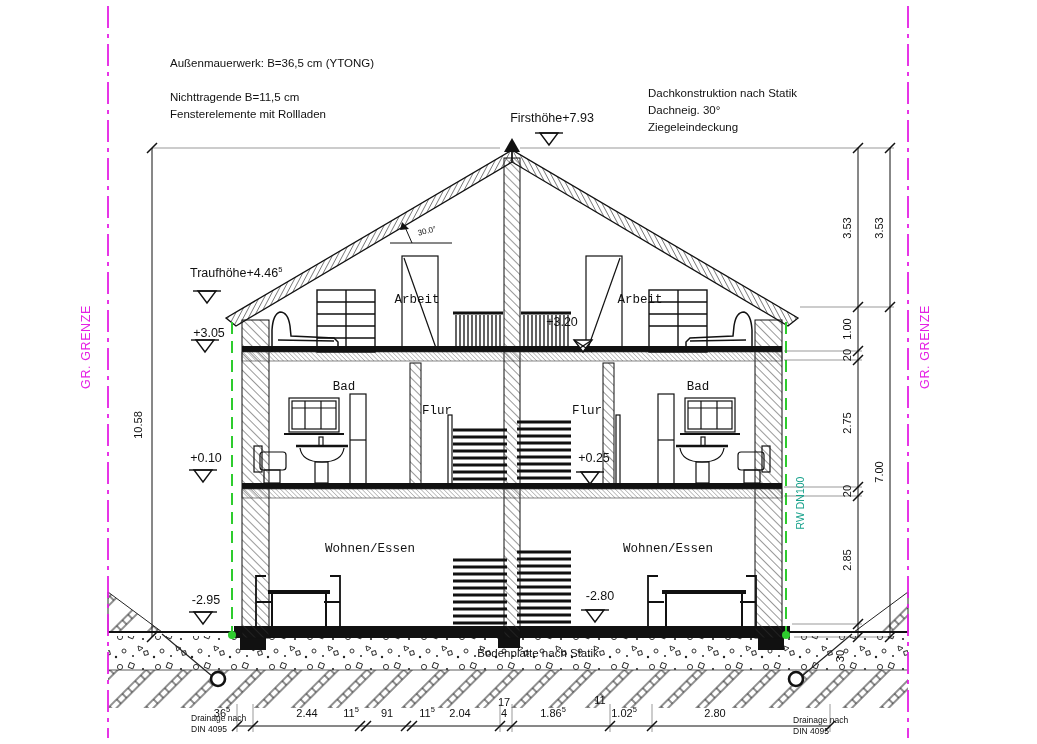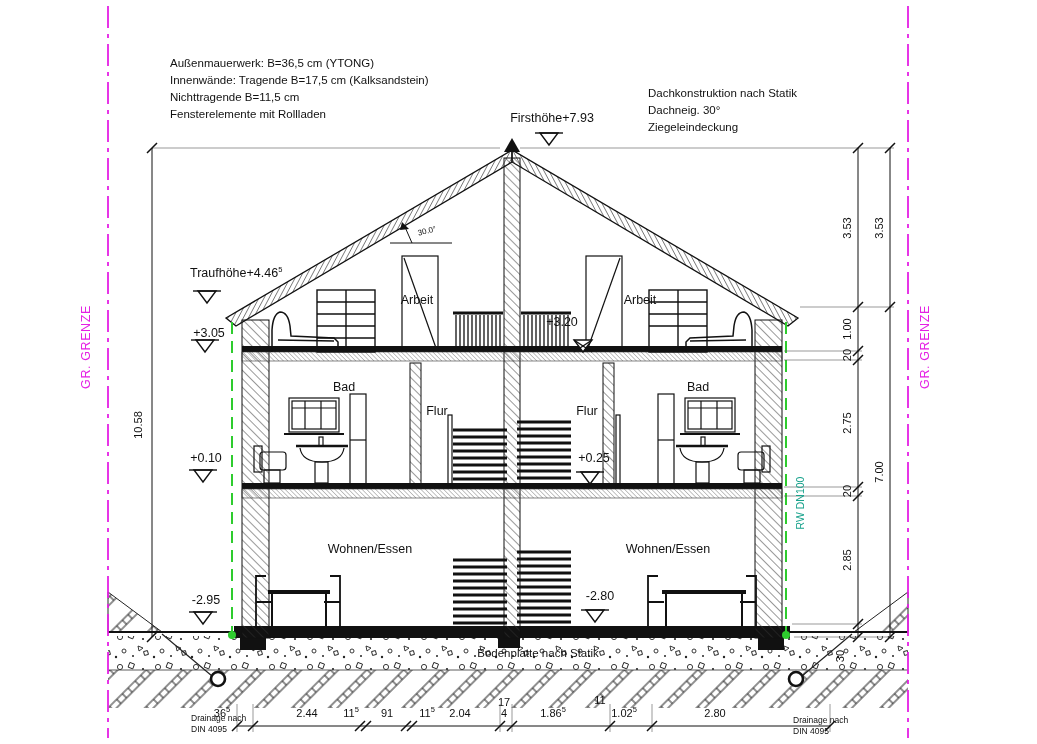--- a/index.html
+++ b/index.html
@@ -2,21 +2,21 @@
 <html style="--c-boundary: #e520e5; --c-drain: #2ecc2e; --c-pipe_text: #18a28c; --c-ink: #1a1a1a;"><head>
 <meta charset="utf-8">
 <style>
   html,body{margin:0;padding:0;background:#fff;}
   .sheet{position:relative;width:938px;height:744px;background:#fff;overflow:hidden;
          font-family:"Liberation Sans",sans-serif;color:#111;}
   .sheet svg{position:absolute;left:0;top:0;}
   .lbl{position:absolute;transform:translate(-50%,-50%);white-space:nowrap;font-size:12.5px;color:#111;}
   .lbl.rot{transform:translate(-50%,-50%) rotate(-90deg);}
   .lbl.dim{font-size:11px;}
-  .lbl.room{font-size:12.5px;}
+  .lbl.room{font-size:12.5px;font-family:Liberation Mono, monospace;}
   .lbl.level{font-size:12.5px;}
   .note-line{position:absolute;white-space:nowrap;font-size:11.5px;color:#111;}
   .lbl.left-anchor{transform:translate(0,-50%);margin-left:35px;}
   .magenta{color:var(--c-boundary,#e520e5);font-size:12.5px;letter-spacing:0.6px;}
   .teal{color:var(--c-pipe_text,#18a28c);font-size:10.5px;}
   .small{font-size:8.5px;margin-top:28px;}
   .angle{font-size:8px;transform:translate(-50%,-50%) rotate(-14deg);}
   sup{font-size:7.5px;vertical-align:super;line-height:0;}
   .boundary{stroke:var(--c-boundary,#e520e5);stroke-width:1.8;}
   .grline{stroke:var(--c-drain,#2ecc2e);stroke-width:2;}
@@ -280,21 +280,20 @@
     <line x1="890" y1="148" x2="890" y2="637"></line>
     <path d="M885,153 L895,143 M885,312 L895,302 M885,642 L895,632" stroke-width="1.5"></path>
   </g>
   <g stroke="#111" stroke-width="1">
     <line x1="237" y1="726" x2="830" y2="726"></line>
     <path d="M232,731 L242,721 M248,731 L258,721 M355,731 L365,721 M361,731 L371,721 M401,731 L411,721 M407,731 L417,721 M495,731 L505,721 M507,731 L517,721 M605,731 L615,721 M647,731 L657,721 M825,731 L835,721" stroke-width="1.5"></path>
   </g>
 </svg>
 
 <span class="note-line" style="left:170px;top:57px">Außenmauerwerk: B=36,5 cm (YTONG)</span>
-<span class="note-line" style="left:170px;top:74px">Innenwände: Tragende B=17,5 cm (Kalksandstein)</span>
 <span class="note-line" style="left:170px;top:91px">Nichttragende B=11,5 cm</span>
 <span class="note-line" style="left:170px;top:108px">Fensterelemente mit Rollladen</span>
 
 <span class="note-line" style="left:648px;top:87px">Dachkonstruktion nach Statik</span>
 <span class="note-line" style="left:648px;top:104px">Dachneig. 30°</span>
 <span class="note-line" style="left:648px;top:121px">Ziegeleindeckung</span>
 
 <span class="lbl angle" style="left:427px;top:231px">30.0°</span>
 
 <span class="lbl level" style="left:552px;top:118px">Firsthöhe+7.93</span>

